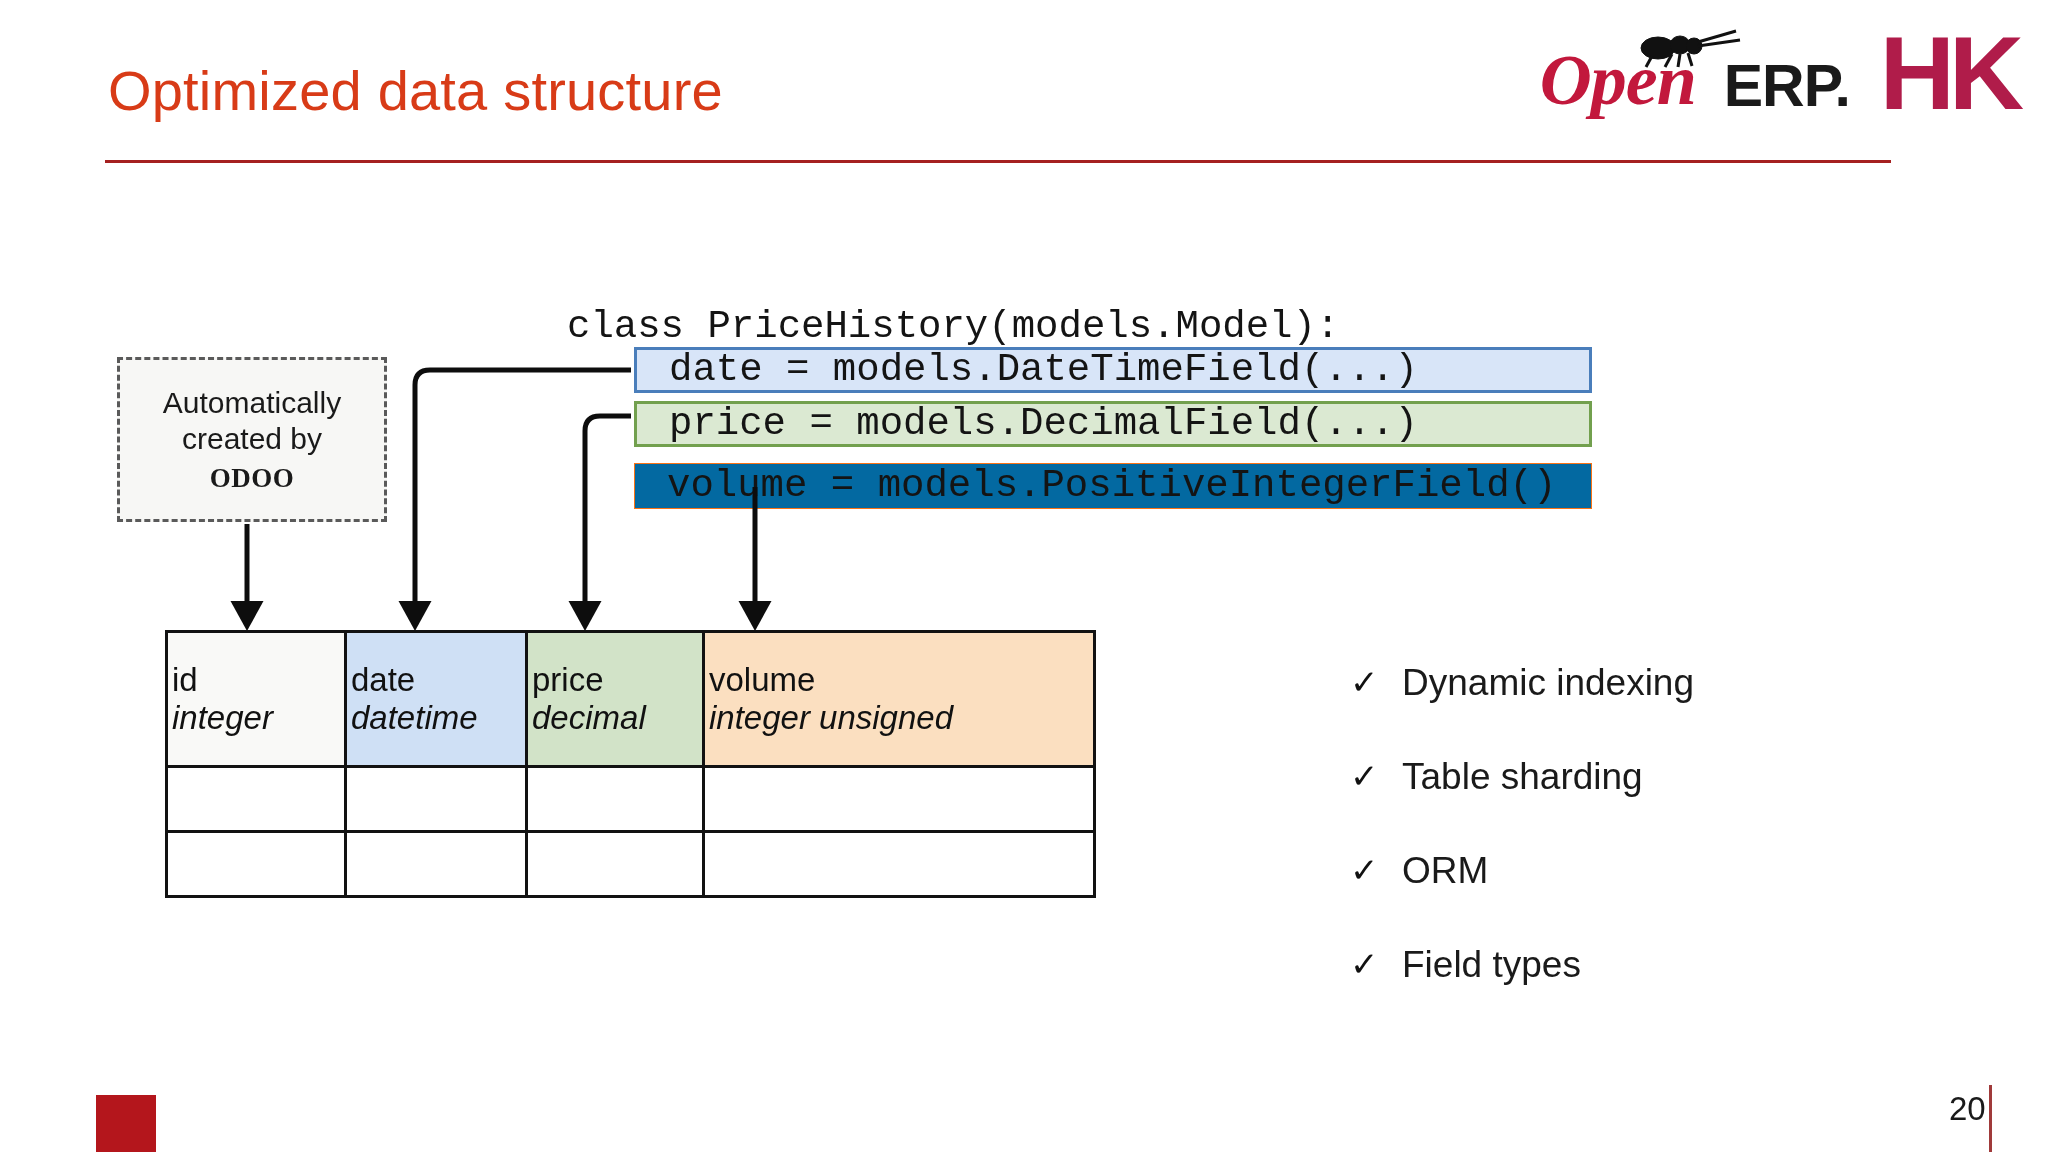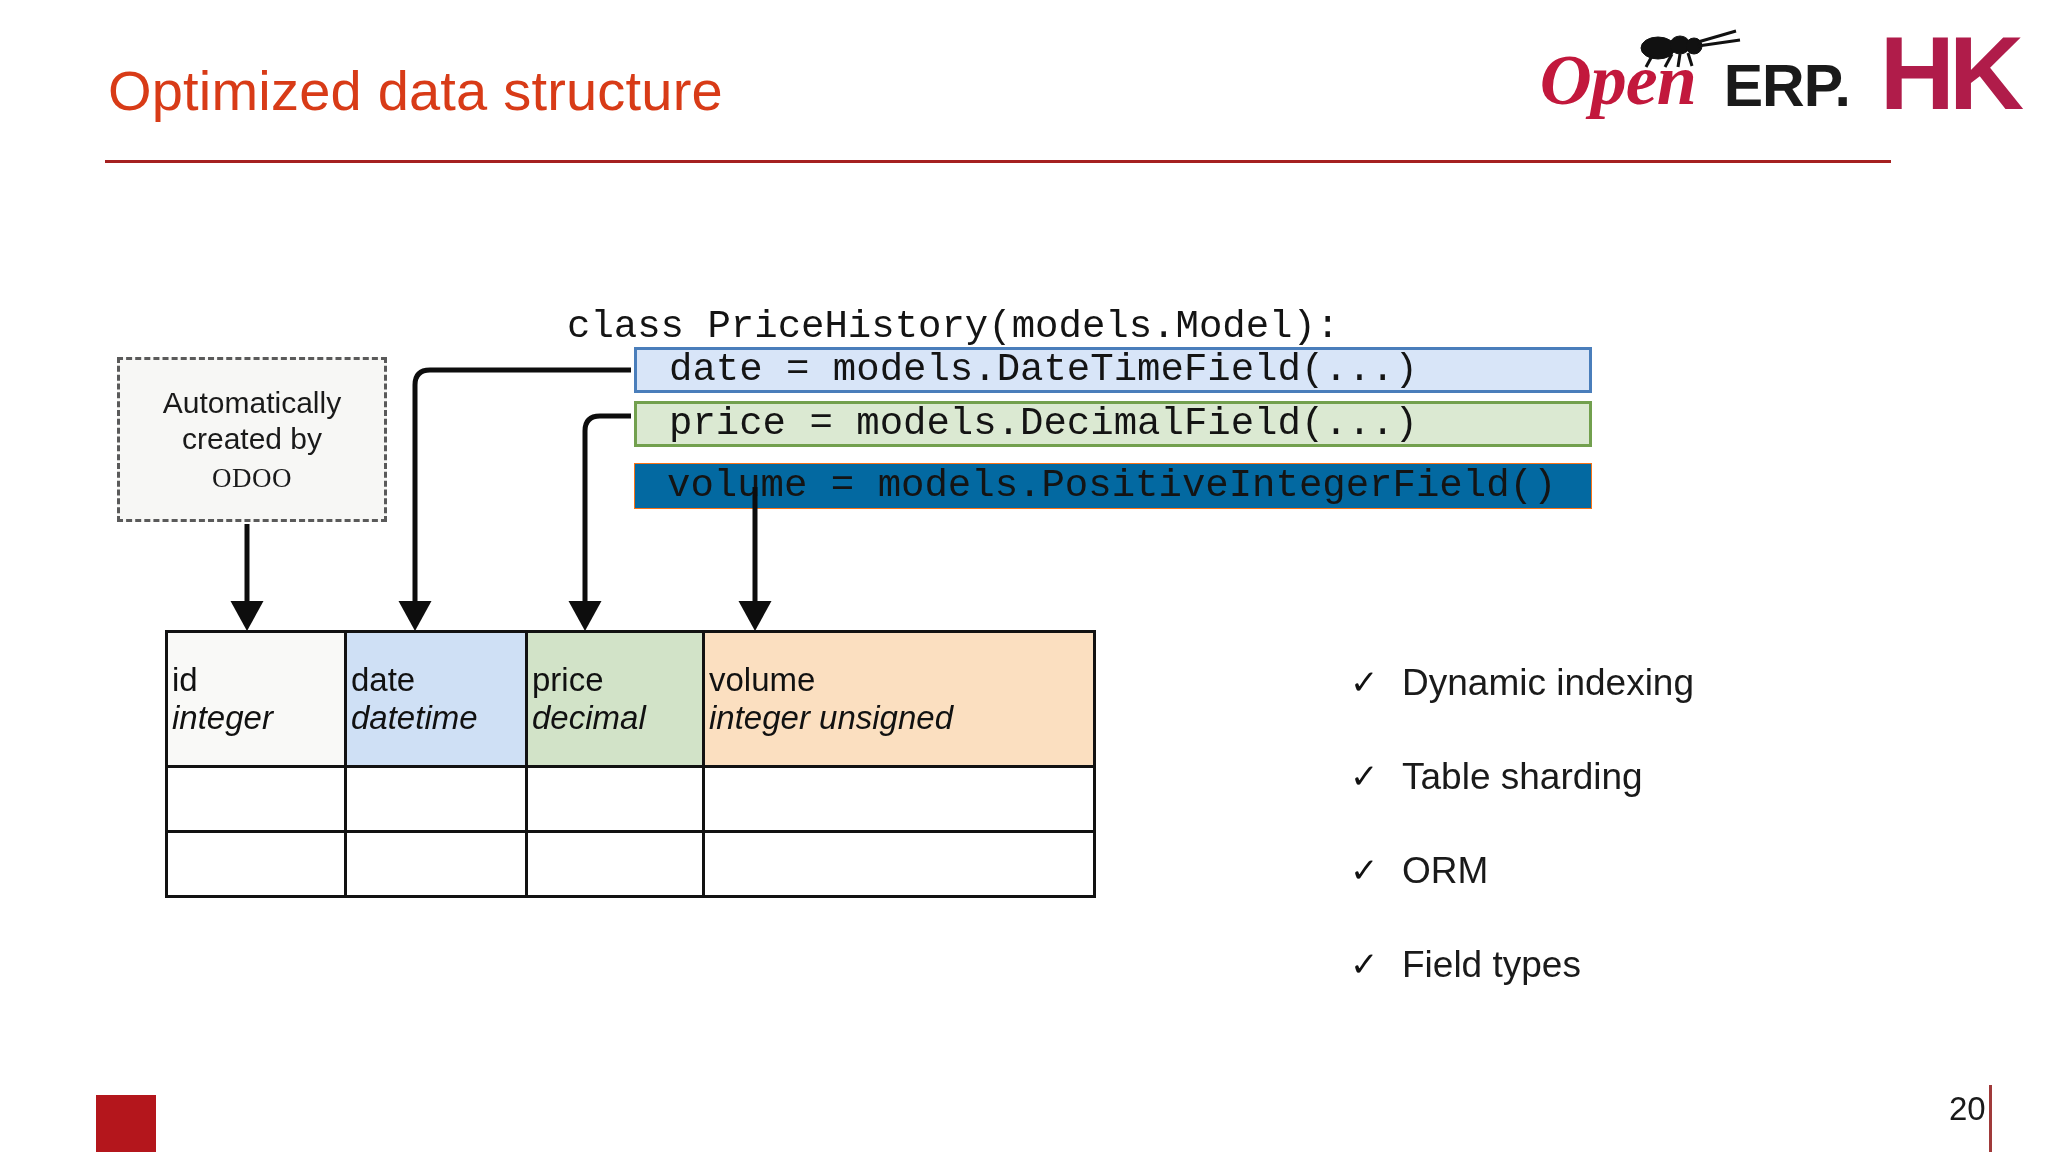--- a/index.html
+++ b/index.html
@@ -142,21 +142,21 @@
     justify-content: center;
     text-align: center;
   }
   #odoo-note-line1 {
     font-size: 30px;
     color: #1a1a1a;
     line-height: 1.2;
   }
   #odoo-note-brand {
     font-family: "Liberation Serif", serif;
-    font-weight: 400;
+    font-weight: 700;
     font-size: 27px;
     color: #1a1a1a;
     margin-top: 6px;
     letter-spacing: 0.5px;
   }
 
   
   #connectors {
     position: absolute;
     left: 0;

